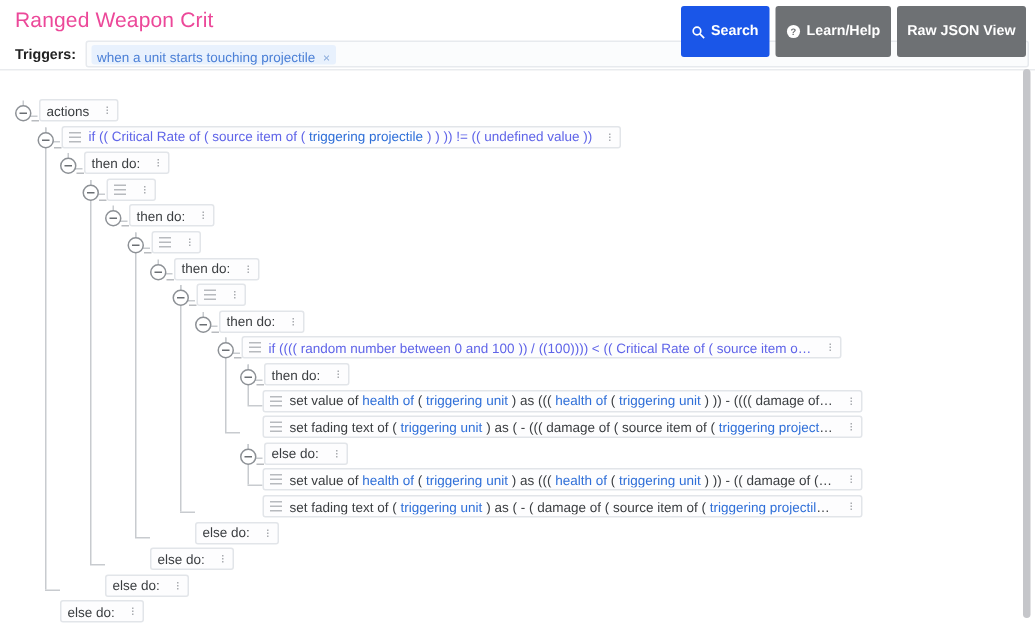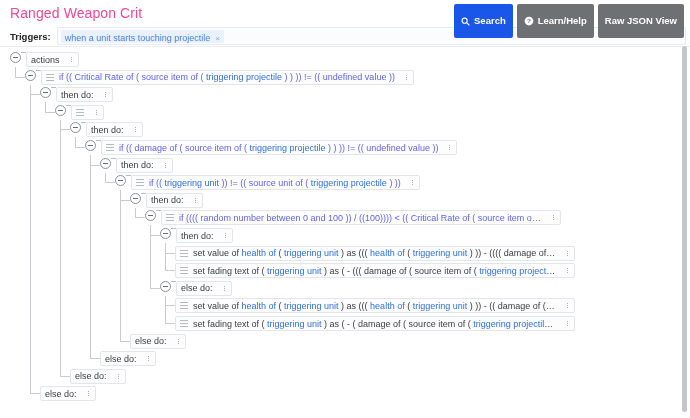--- a/index.html
+++ b/index.html
@@ -95,21 +95,21 @@
 
   
   .tree-area {
     position: relative;
     height: 369px;
     overflow: hidden;
   }
   .node {
     position: absolute;
     display: flex;
-    align-items: flex-start;
+    align-items: flex-end;
     height: 29px;
     white-space: nowrap;
   }
   
   .toggle {
     width: 11px; height: 11px;
     border: 1px solid #8d9196;
     border-radius: 50%;
     position: relative;
     background: #fff;
@@ -352,21 +352,20 @@
     </div>
     <div class="node" style="top: 93px; left: 85px;">
       <div class="toggle"></div>
       <div class="stub"></div>
       <div class="chip wide">
         <div class="grip">
           <i></i>
           <i></i>
           <i></i>
         </div>
-        <span class="chip-label expr">if (( damage of ( source item of (&nbsp;<span class="hl">triggering projectile</span>&nbsp;) ) )) != (( undefined value ))</span>
         <div class="kebab">
           <i></i>
           <i></i>
           <i></i>
         </div>
       </div>
     </div>
     <div class="node" style="top: 110.6px; left: 100px;">
       <div class="toggle"></div>
       <div class="stub"></div>
@@ -381,21 +380,20 @@
     </div>
     <div class="node" style="top: 128.2px; left: 115px;">
       <div class="toggle"></div>
       <div class="stub"></div>
       <div class="chip wide">
         <div class="grip">
           <i></i>
           <i></i>
           <i></i>
         </div>
-        <span class="chip-label expr">if ((&nbsp;<span class="hl">triggering unit</span>&nbsp;)) != (( source unit of (&nbsp;<span class="hl">triggering projectile</span>&nbsp;) ))</span>
         <div class="kebab">
           <i></i>
           <i></i>
           <i></i>
         </div>
       </div>
     </div>
     <div class="node" style="top: 145.8px; left: 130px;">
       <div class="toggle"></div>
       <div class="stub"></div>

